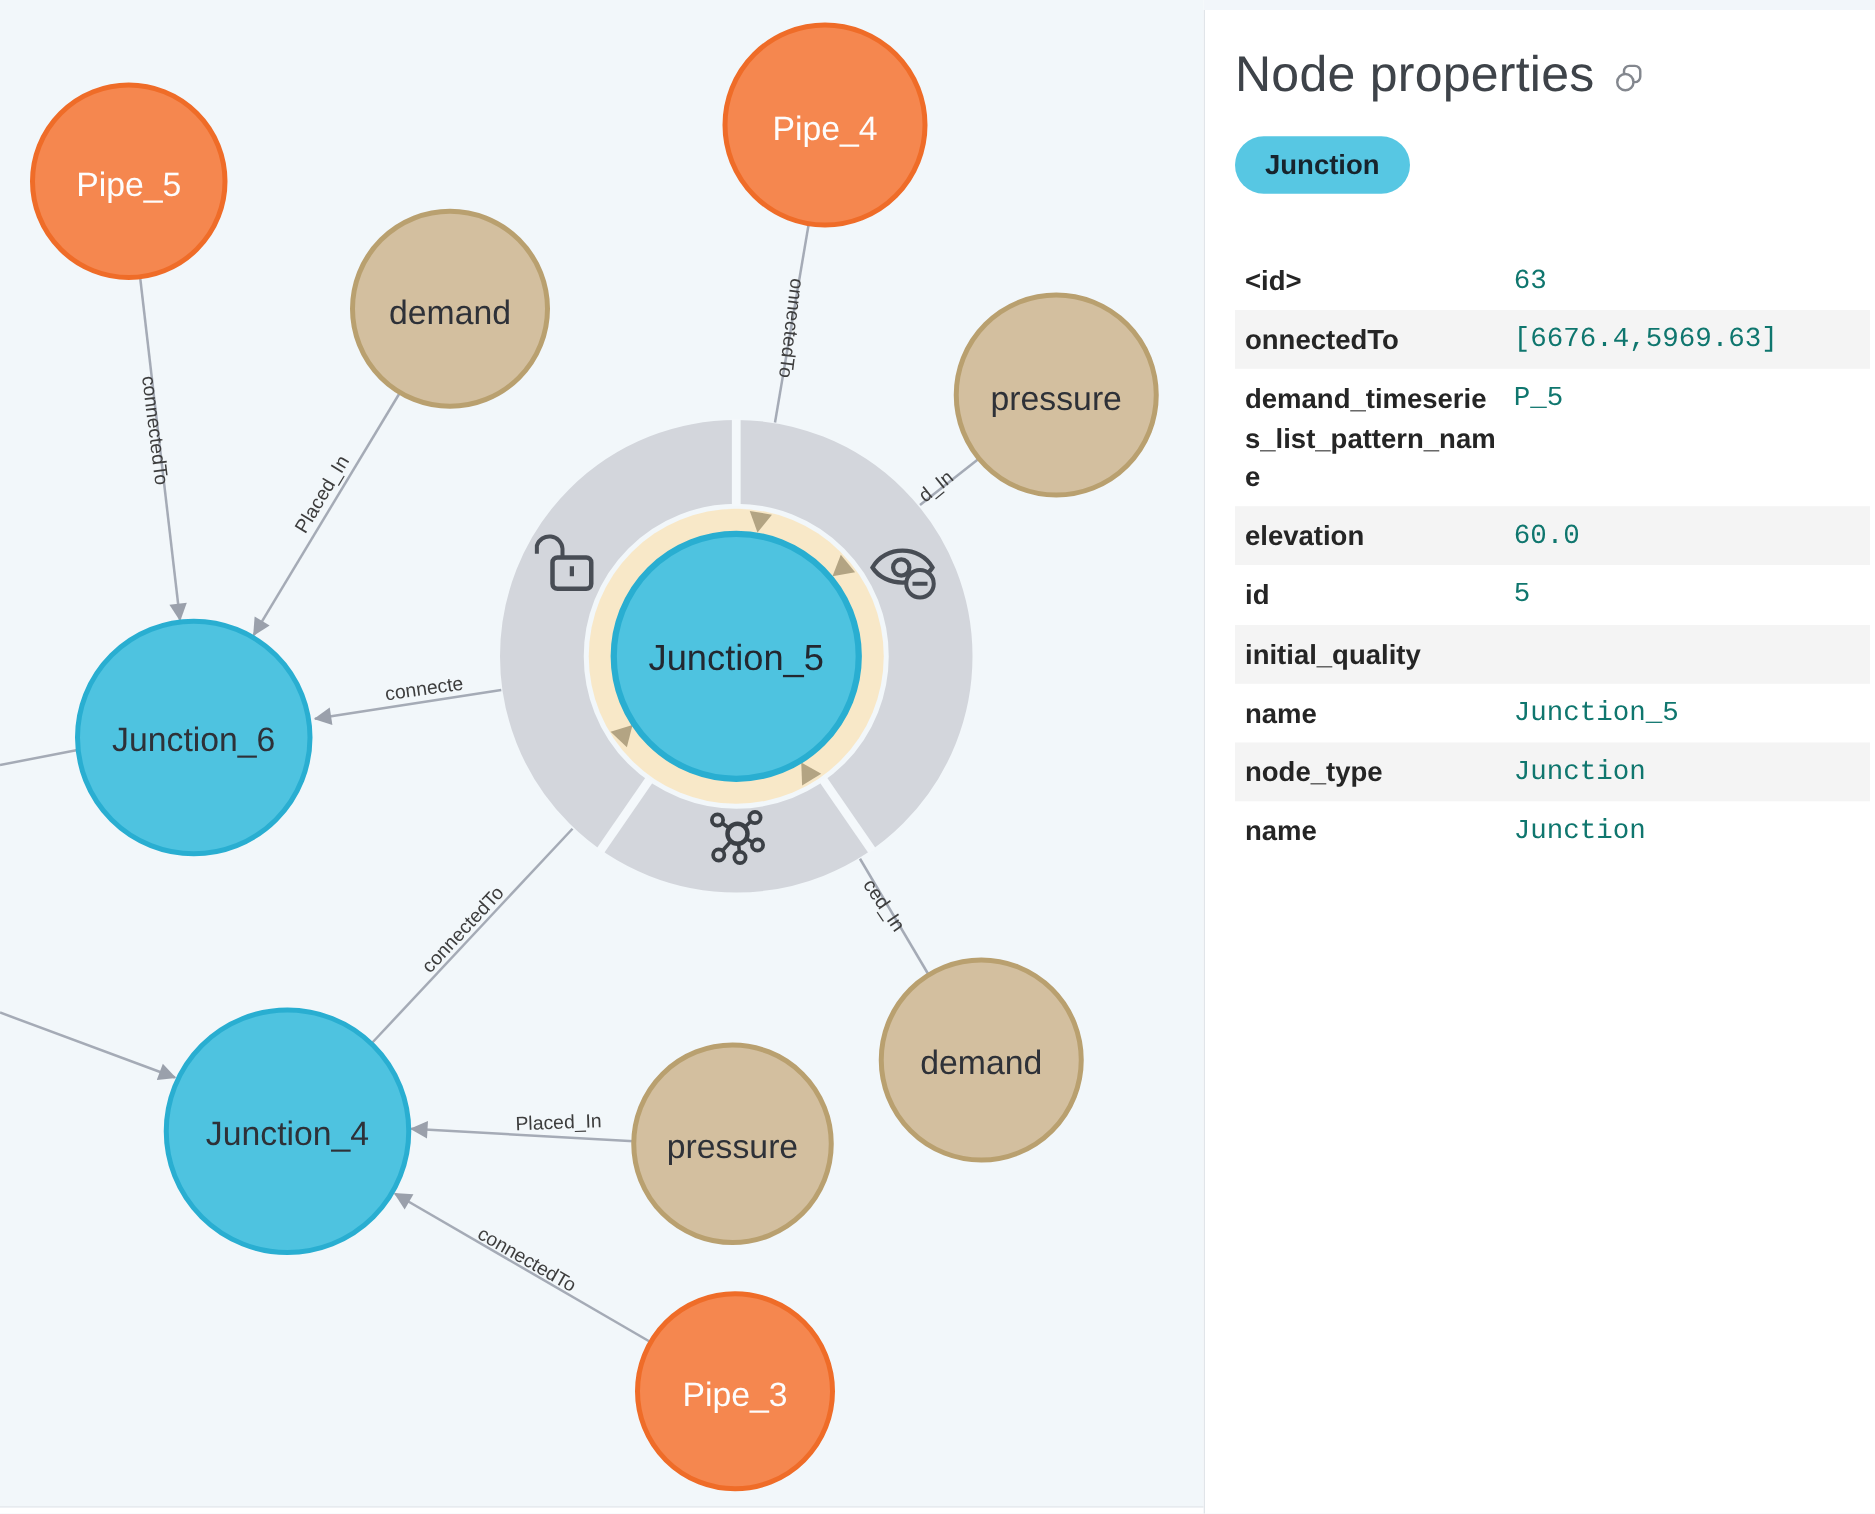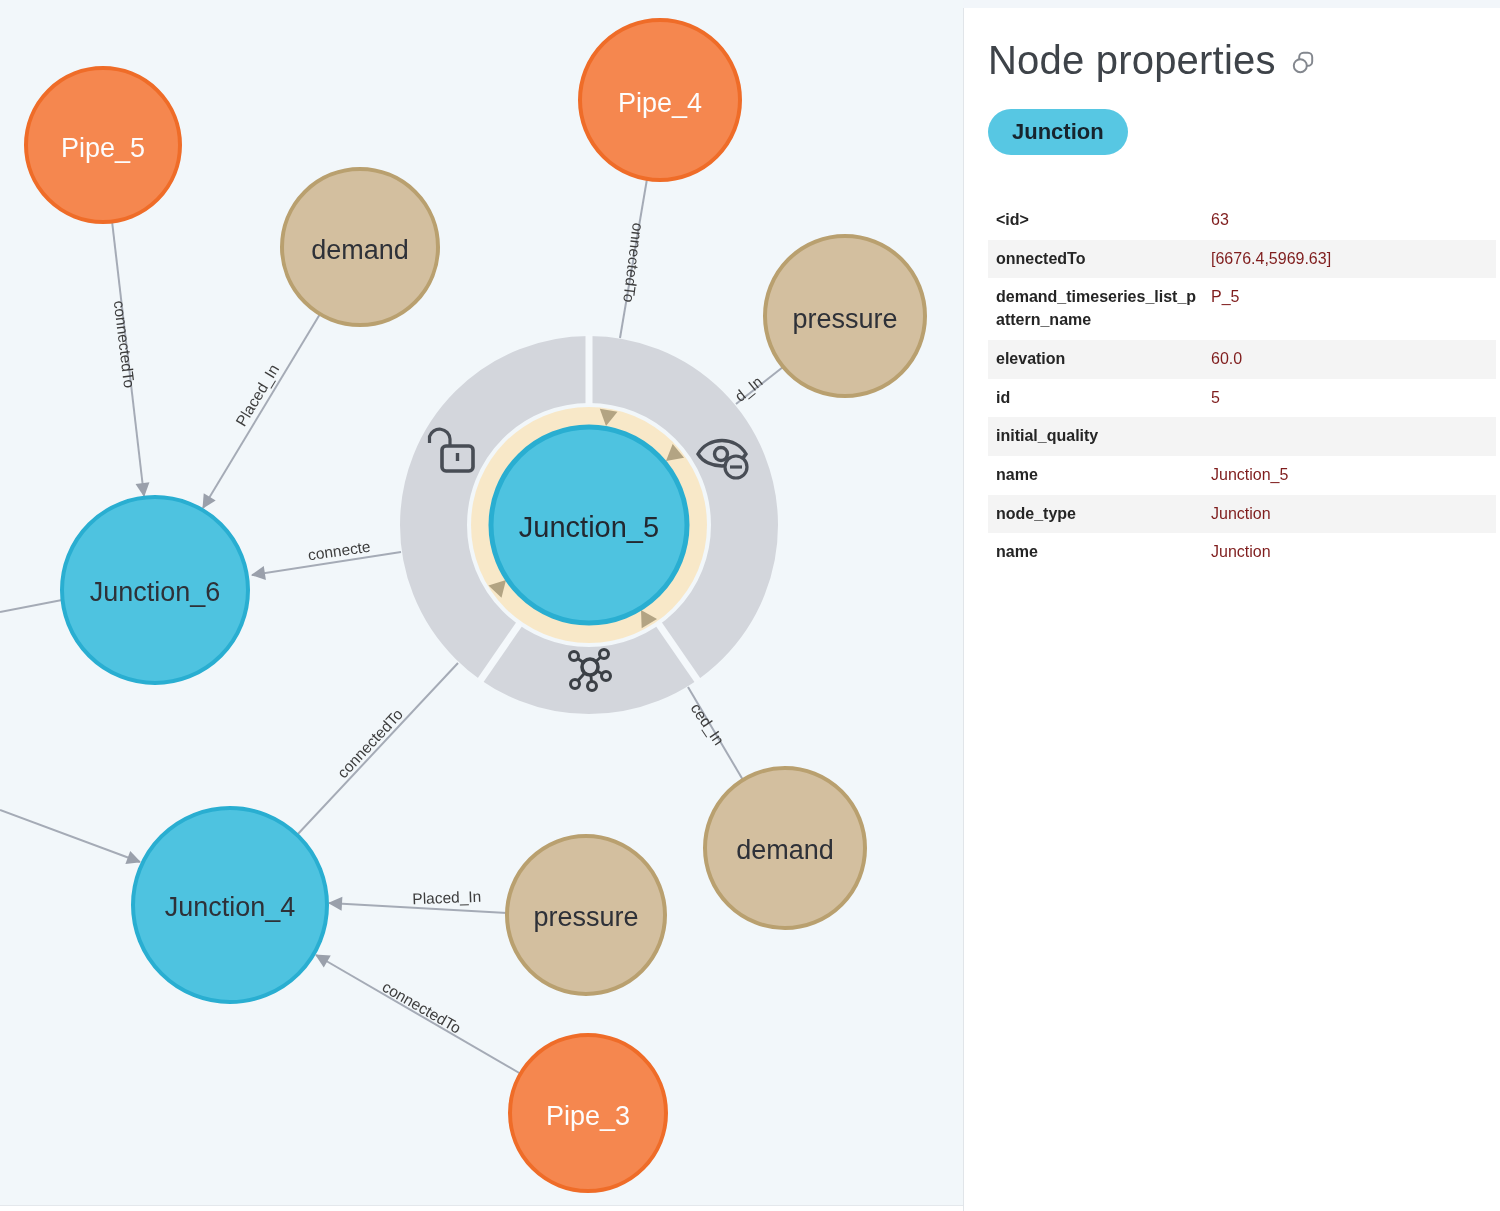--- a/index.html
+++ b/index.html
@@ -15,25 +15,25 @@
     flex:1;background:#ffffff;margin-top:8px;border-left:1px solid #E1E5E9;
     padding:30px 4px 0 24px;box-sizing:border-box;color:#2e2e2e;
   }
   .panel-header{display:flex;align-items:center;gap:14px;}
   .panel-title{font-size:40px;font-weight:400;color:#3E4349;margin:0;letter-spacing:.2px;}
   .copy-btn{cursor:pointer;display:inline-flex;margin-top:4px;}
   .badge{
     display:inline-block;margin-top:26px;background:#57C7E3;color:#17242D;
     font-weight:bold;font-size:22px;padding:10px 24px;border-radius:28px;
   }
-  .props{margin-top:46px;font-size:16px;}
+  .props{margin-top:46px;font-size:22px;}
   .prow{display:flex;padding:8px 8px;line-height:1.42;}
   .prow:nth-child(even){background:#F4F4F4;}
   .pkey{width:205px;flex:0 0 205px;font-weight:bold;color:#252525;word-break:break-all;padding-right:10px;}
-  .pval{flex:1;color:#7f1d1d;word-break:break-all;}
+  .pval{flex:1;color:#0f766e;word-break:break-all;font-family:Liberation Mono, monospace;}
 
   .node-label{font-size:27px;fill:#2E3138;}
   .node-label.light{fill:#FDFDFD;}
   .center-label{font-size:29px;fill:#232830;}
   .edge-label{font-size:15.5px;fill:#3D3D3D;}
 </style>
 </head>
 <body>
 
 <div class="graph-col">

